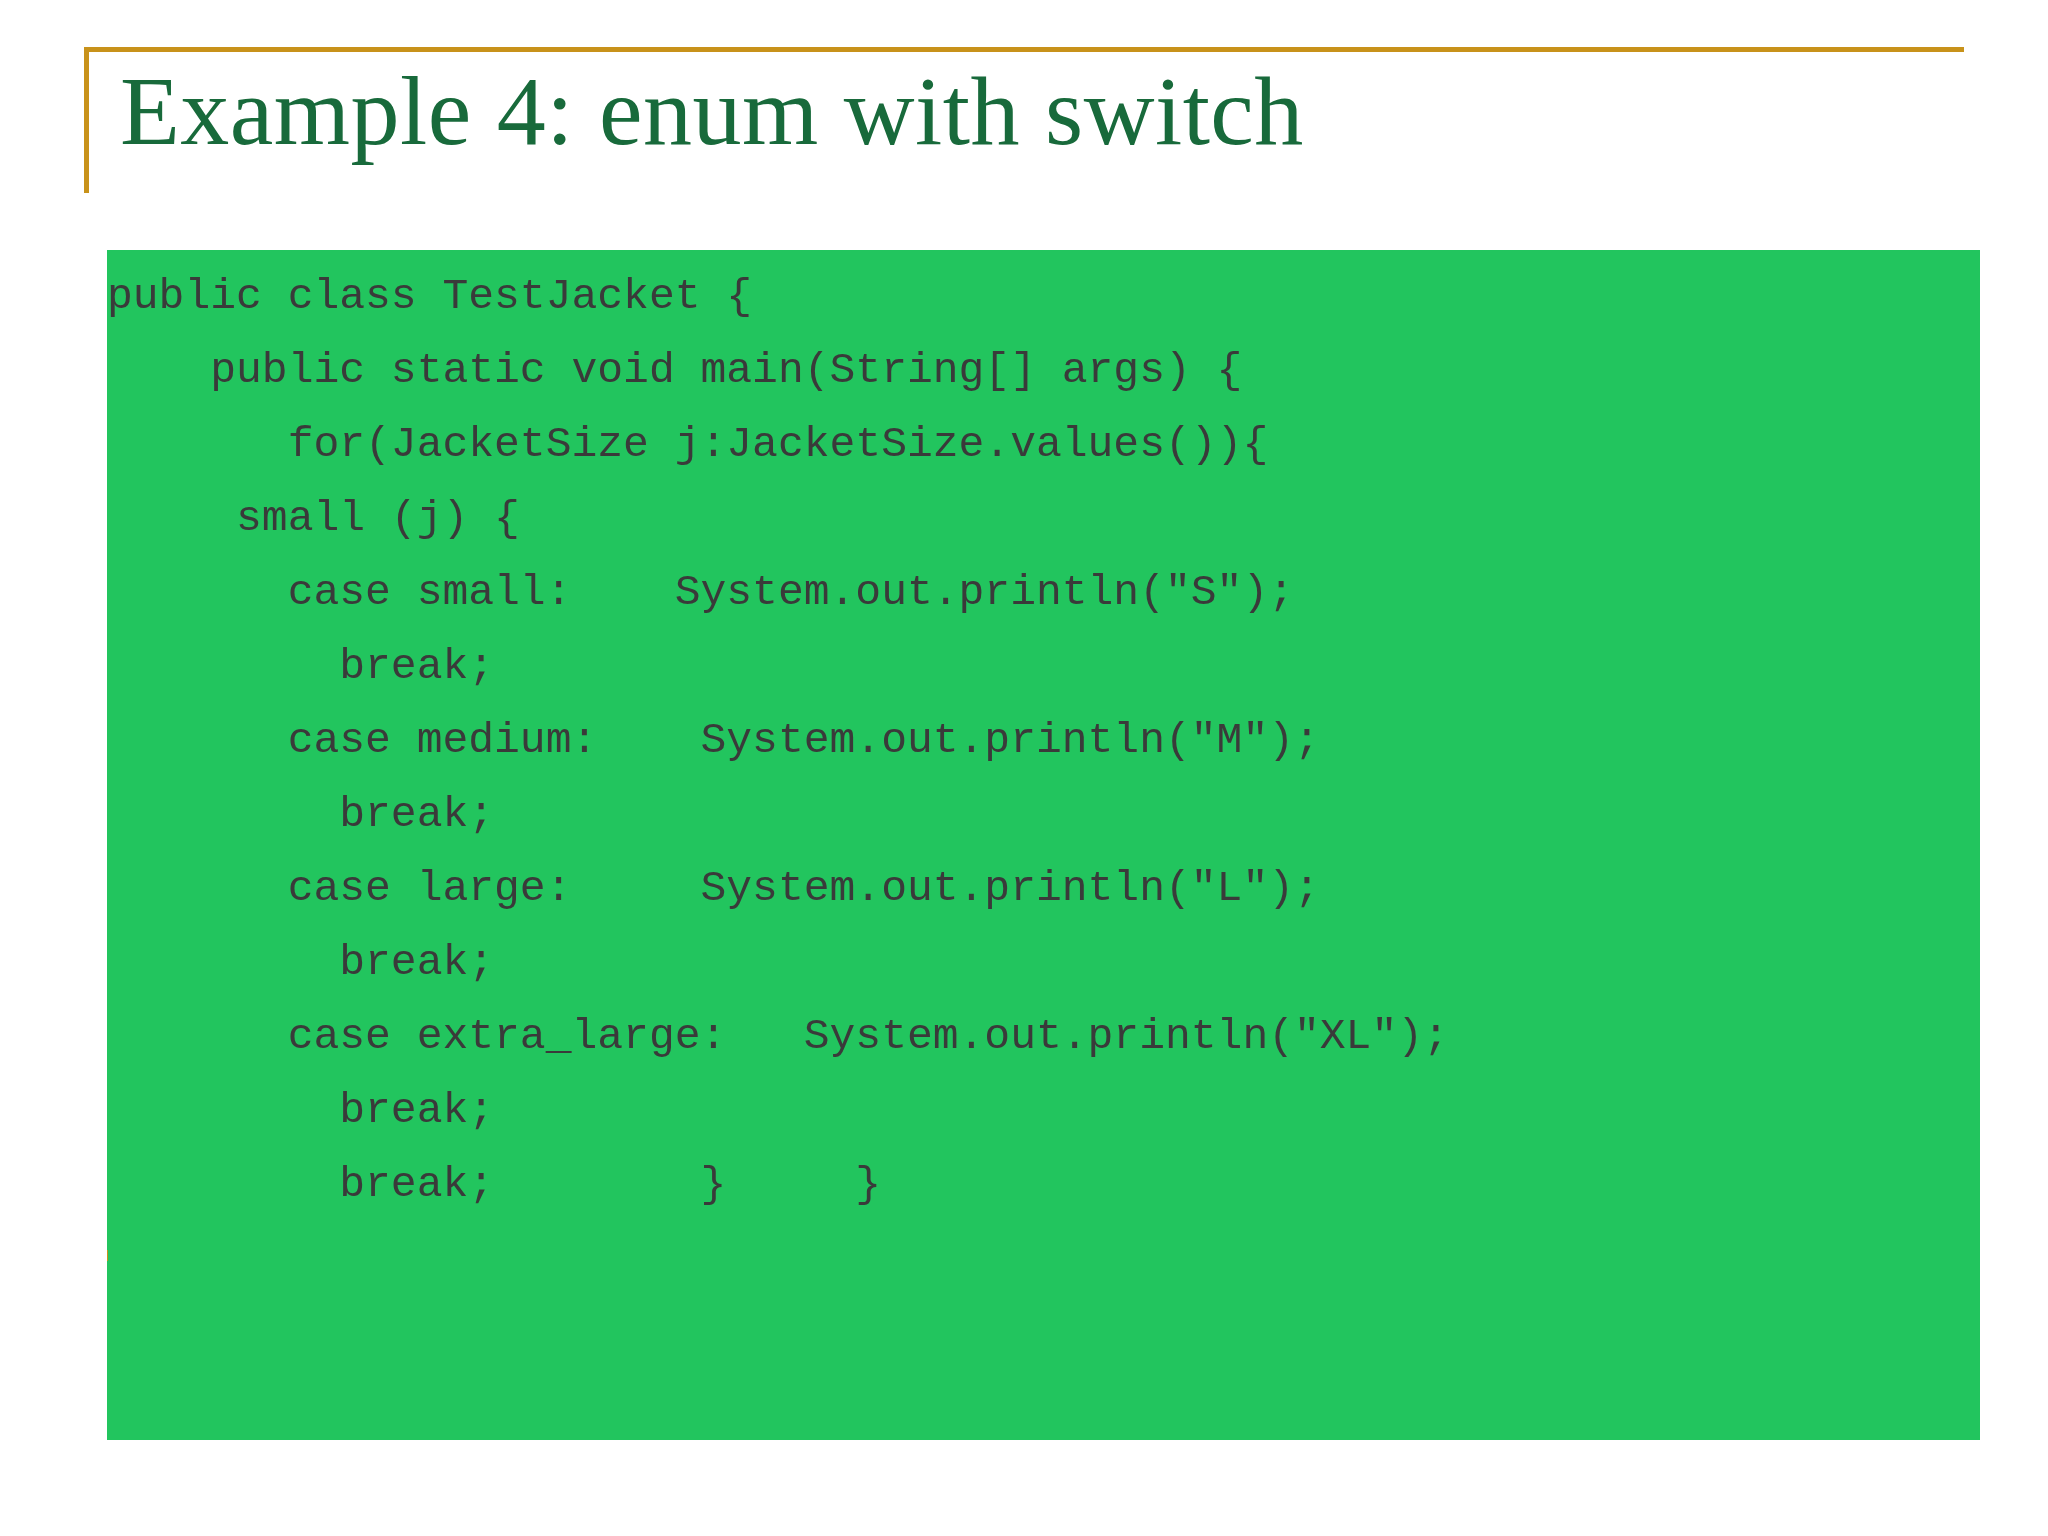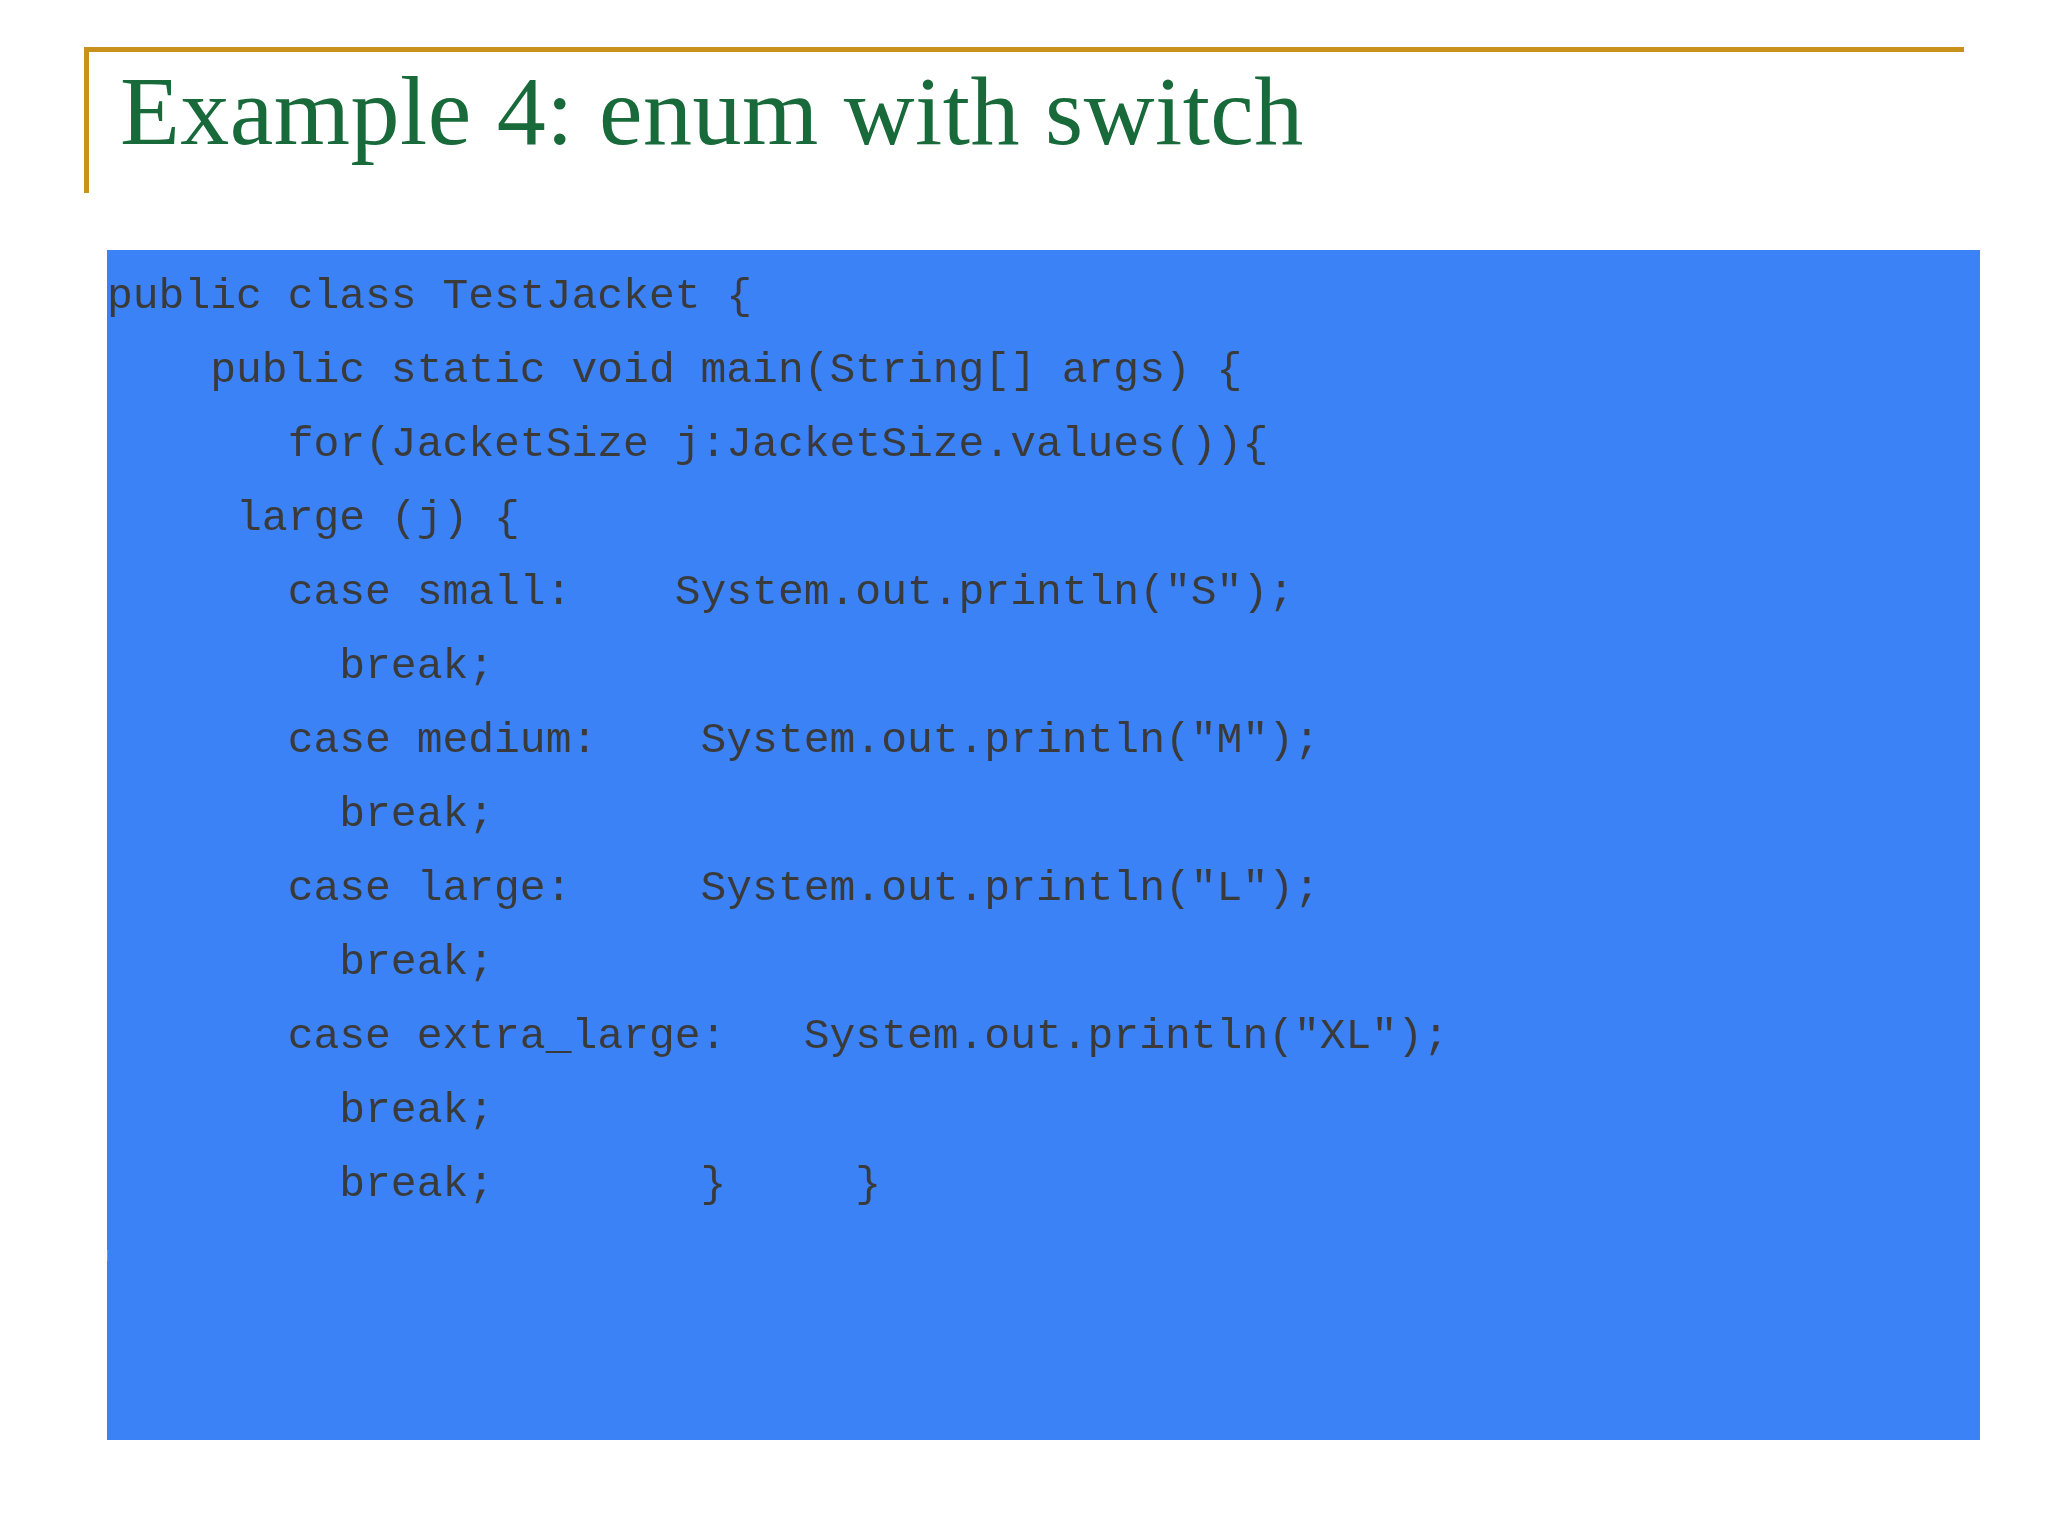--- a/index.html
+++ b/index.html
@@ -55,21 +55,21 @@
     white-space: nowrap;
   }
 
   
   .code-block {
     position: absolute;
     left: 107px;
     top: 250px;
     width: 1873px;
     height: 1190px;
-    background: #3b82f6;
+    background: #22c55e;
     box-sizing: border-box;
     padding: 10px 0 0 0;
     overflow: hidden;
   }
 
   .code-line {
     font-family: "Liberation Mono", "DejaVu Sans Mono", monospace;
     font-size: 43px;
     line-height: 74px;
     color: #3a3a3a;
@@ -98,21 +98,21 @@
   <div class="rule-top"></div>
   <div class="rule-left"></div>
 
   <div class="title">Example 4: enum with switch</div>
 
   <div class="code-block">
 
     <div class="code-line">public class TestJacket {</div>
     <div class="code-line">    public static void main(String[] args) {</div>
     <div class="code-line">       for(JacketSize j:JacketSize.values()){</div>
-    <div class="code-line">     large (j) {</div>
+    <div class="code-line">     small (j) {</div>
     <div class="code-line">       case small:    System.out.println("S");</div>
     <div class="code-line">         break;</div>
     <div class="code-line">       case medium:    System.out.println("M");</div>
     <div class="code-line">         break;</div>
     <div class="code-line">       case large:     System.out.println("L");</div>
     <div class="code-line">         break;</div>
     <div class="code-line">       case extra_large:   System.out.println("XL");</div>
     <div class="code-line">         break;</div>
     <div class="code-line">         break;        }     }</div>
 

